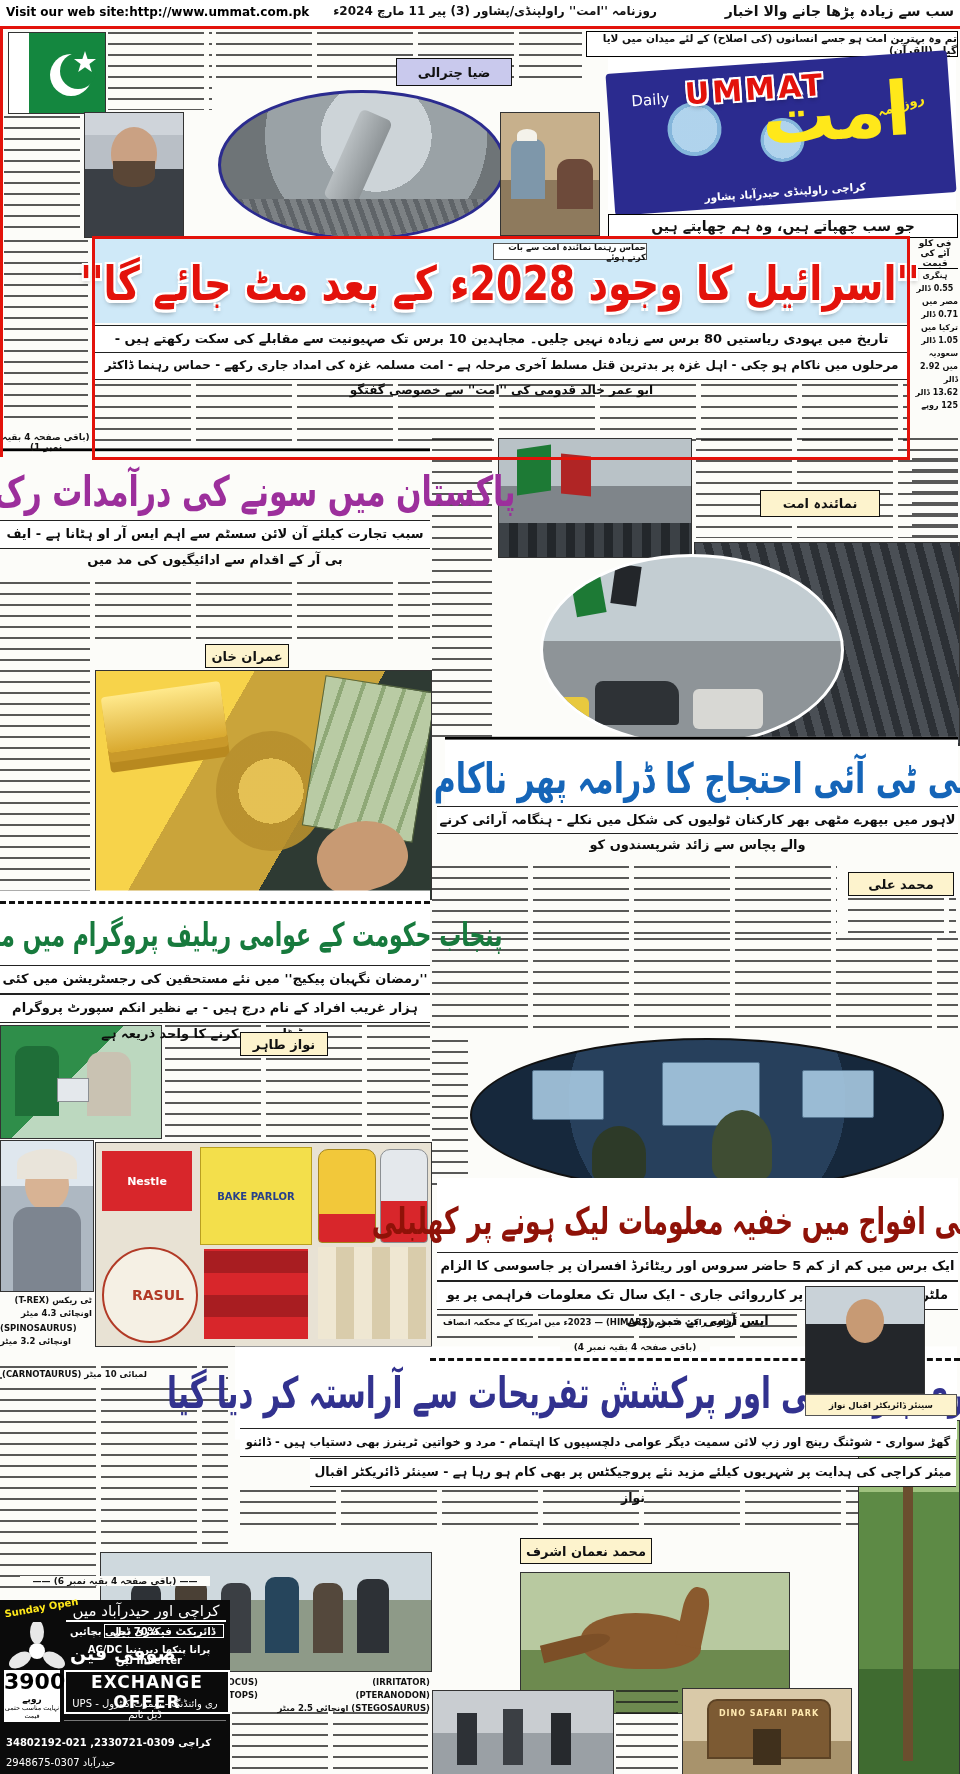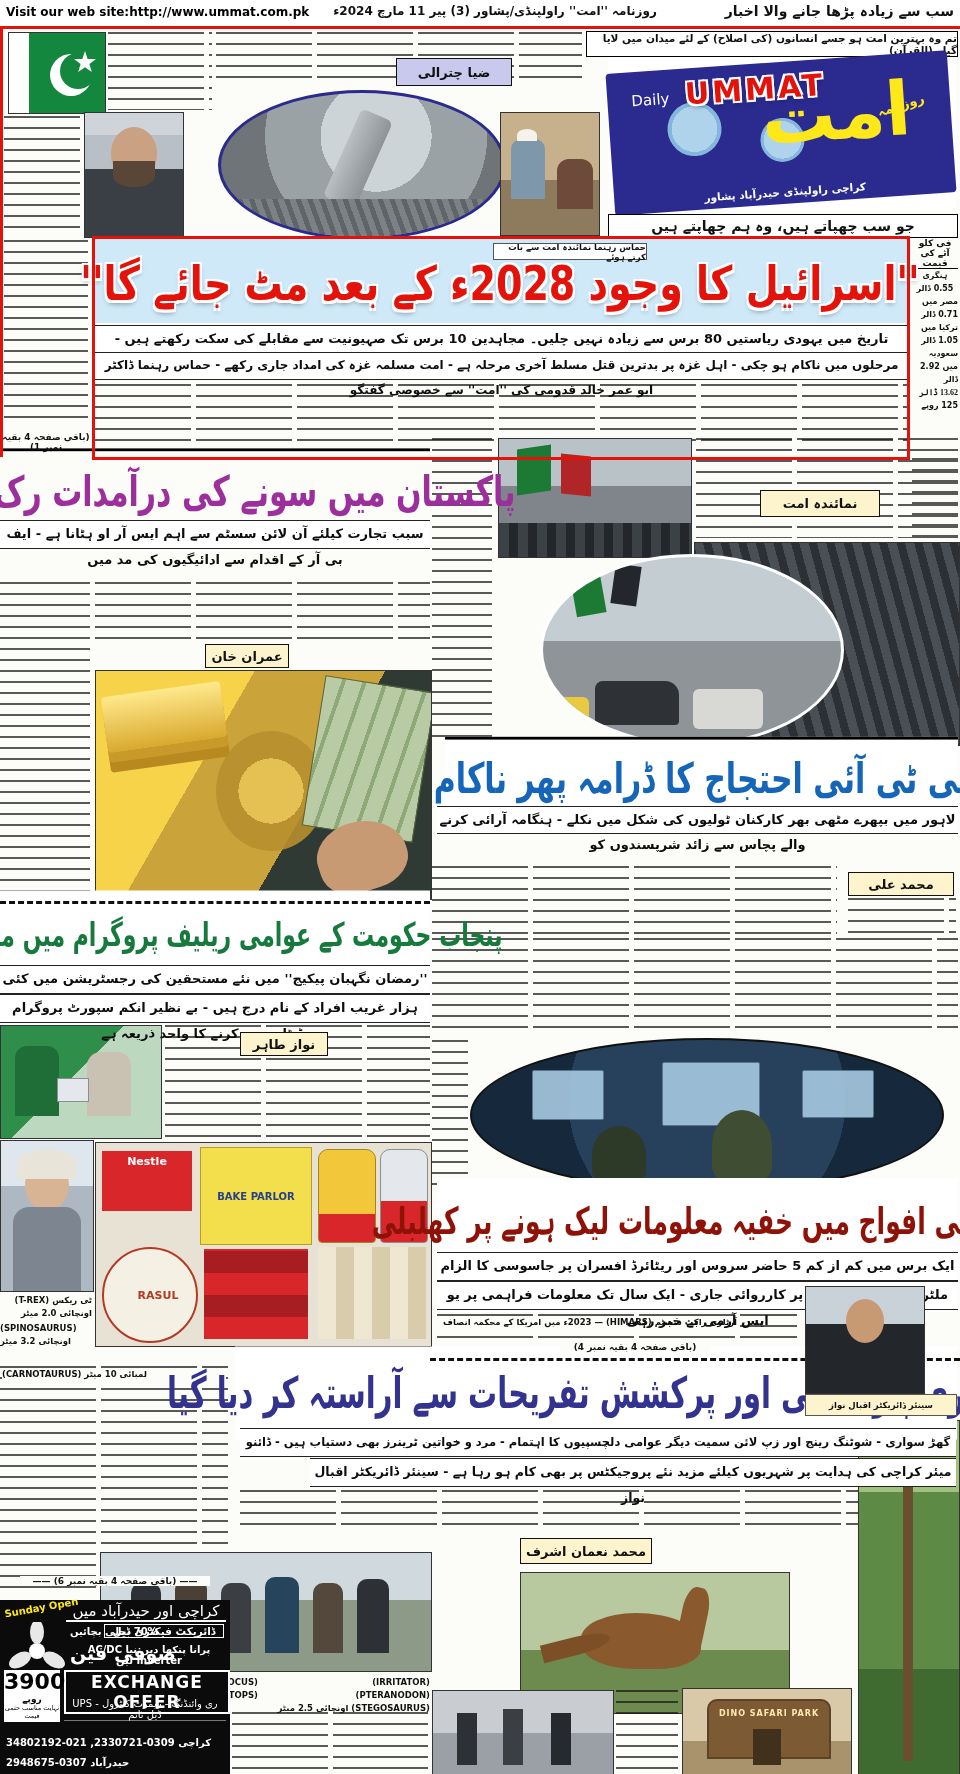--- a/index.html
+++ b/index.html
@@ -98,21 +98,21 @@
   <div class="note rtl" style="left:2px;top:432px;width:88px;">(باقی صفحہ 4 بقیہ نمبر 1)</div>
   <div class="frame-red" style="left:92px;top:236px;width:812px;height:218px;"></div>
   <div class="abs" style="left:0;top:29px;width:3px;height:428px;background:#e3120b;z-index:9;"></div>
 
   <div class="abs rtl" style="left:912px;top:238px;width:46px;height:216px;font-weight:700;z-index:3;">
     <div style="font-size:9px;border-bottom:1px solid #000;text-align:center;">فی کلو آٹے کی قیمت</div>
     <div class="tinytxt" style="font-size:8px;text-align:center;">ہنگری 0.55 ڈالر</div>
     <div class="tinytxt" style="font-size:8px;">مصر میں 0.71 ڈالر</div>
     <div class="tinytxt" style="font-size:8px;">ترکیا میں 1.05 ڈالر</div>
     <div class="tinytxt" style="font-size:8px;">سعودیہ میں 2.92 ڈالر</div>
-    <div class="tinytxt" style="font-size:8px;font-family:Liberation Serif, serif;">13.62 ڈالر</div>
+    <div class="tinytxt" style="font-size:8px;">13.62 ڈالر</div>
     <div class="tinytxt" style="font-size:8px;">125 روپے</div>
   </div>
   <div class="abs sim" style="left:912px;top:458px;width:46px;height:82px;"></div>
 
   <div class="headline rtl scaleY14" style="left:0;top:460px;width:430px;height:56px;font-size:30px;color:#9c2f9c;border-top:2px solid #000;">پاکستان میں سونے کی درآمدات رک گئیں</div>
   <div class="subhead rtl" style="left:0;top:520px;width:430px;height:27px;font-size:13px;line-height:26px;">سبب تجارت کیلئے آن لائن سسٹم سے اہم ایس آر او ہٹانا ہے - ایف بی آر کے اقدام سے ادائیگیوں کی مد میں</div>
   <div class="abs sim" style="left:95px;top:582px;width:335px;height:60px;"></div>
   <div class="abs sim" style="left:0;top:582px;width:90px;height:316px;"></div>
   <div class="byline-box rtl" style="left:205px;top:644px;width:82px;height:22px;">عمران خان</div>
 
@@ -158,34 +158,34 @@
     <div class="abs" style="left:56px;top:52px;width:30px;height:22px;background:#e4e8ec;border:1px solid #8b8f93;"></div>
   </div>
   <div class="abs sim" style="left:165px;top:1025px;width:265px;height:112px;"></div>
   <div class="byline-box rtl" style="left:240px;top:1032px;width:86px;height:22px;">نواز طاہر</div>
 
   <div class="photo" style="left:0;top:1140px;width:92px;height:150px;background:linear-gradient(180deg,#dfe7ee 0 30%,#aeb8c2 30% 100%);">
     <div class="abs" style="left:24px;top:18px;width:44px;height:52px;border-radius:50%;background:#d8b394;"></div>
     <div class="abs" style="left:16px;top:8px;width:60px;height:30px;border-radius:50% 50% 0 0;background:#e9e4da;"></div>
     <div class="abs" style="left:12px;top:66px;width:68px;height:84px;background:#7d8590;border-radius:16px 16px 0 0;"></div>
   </div>
-  <div class="abs rtl tinytxt" style="left:0;top:1294px;width:92px;">ٹی ریکس (T-REX) اونچائی 2.0 میٹر</div>
+  <div class="abs rtl tinytxt" style="left:0;top:1294px;width:92px;">ٹی ریکس (T-REX) اونچائی 4.3 میٹر</div>
   <div class="abs rtl tinytxt" style="left:0;top:1322px;width:92px;">(SPINOSAURUS) اونچائی 3.2 میٹر</div>
 
   <div class="photo" style="left:95px;top:1142px;width:335px;height:203px;background:#e8e2d4;">
     <div class="abs" style="left:6px;top:8px;width:90px;height:60px;background:#d8262b;">
-      <span style="display:block;margin-top:4px;text-align:center;color:#fff;font-size:11px;font-weight:700;">Nestle</span>
+      <span style="display:block;margin-top:24px;text-align:center;color:#fff;font-size:11px;font-weight:700;">Nestle</span>
     </div>
     <div class="abs" style="left:104px;top:4px;width:110px;height:96px;background:#f3df4b;border:1px solid #b99f20;display:flex;align-items:center;justify-content:center;">
       <span style="color:#27408b;font-size:10px;font-weight:800;text-align:center;">BAKE PARLOR</span>
     </div>
     <div class="abs" style="left:222px;top:6px;width:56px;height:92px;background:linear-gradient(180deg,#f2c83a 0 70%,#d8262b 70% 100%);border-radius:10px 10px 4px 4px;border:1px solid #a5861e;"></div>
     <div class="abs" style="left:284px;top:6px;width:46px;height:92px;background:linear-gradient(180deg,#e4e8ec 0 55%,#d8262b 55% 100%);border-radius:10px 10px 4px 4px;border:1px solid #8b8f93;"></div>
     <div class="abs" style="left:6px;top:104px;width:92px;height:92px;border-radius:50%;background:#f5f0e4;border:2px solid #b23a26;display:flex;align-items:center;justify-content:center;">
-      <span style="color:#b23a26;font-size:11px;font-weight:800;padding-left:16px;">RASUL</span>
+      <span style="color:#b23a26;font-size:14px;font-weight:800;padding-left:16px;">RASUL</span>
     </div>
     <div class="abs" style="left:108px;top:106px;width:104px;height:90px;background:repeating-linear-gradient(0deg,#d8262b 0 22px,#a81d21 22px 44px);"></div>
     <div class="abs" style="left:222px;top:104px;width:108px;height:92px;background:repeating-linear-gradient(90deg,#efe7d2 0 18px,#d9ccab 18px 36px);"></div>
   </div>
 
   <div class="abs sim" style="left:432px;top:938px;width:526px;height:96px;"></div>
   <div class="photo" style="left:470px;top:1038px;width:470px;height:150px;border-radius:50%;border:2px solid #111;background:radial-gradient(circle at 50% 40%,#27405c 0 55%,#16283c 55% 100%);">
     <div class="screen" style="left:60px;top:30px;width:70px;height:48px;"></div>
     <div class="screen" style="left:190px;top:22px;width:96px;height:62px;"></div>
     <div class="screen" style="left:330px;top:30px;width:70px;height:46px;"></div>
@@ -271,19 +271,19 @@
     <div class="abs rtl" style="left:70px;top:42px;font-size:19px;font-weight:800;">صوفی فین</div>
     <div class="abs rtl" style="right:6px;top:44px;width:150px;font-size:10px;font-weight:700;text-align:center;">پرانا پنکھا دیں نیا AC/DC Inverter لیں</div>
     <div class="abs" style="left:64px;top:70px;width:162px;border:2px solid #fff;text-align:center;font-size:17px;font-weight:800;letter-spacing:1px;">EXCHANGE OFFER</div>
     <div class="abs" style="left:4px;top:70px;width:56px;height:52px;background:#fff;color:#000;text-align:center;">
       <div style="font-size:22px;font-weight:800;line-height:24px;">3900</div>
       <div class="rtl" style="font-size:9px;font-weight:700;">روپے</div>
       <div class="rtl" style="font-size:6.5px;">نہایت مناسب حتمی قیمت</div>
     </div>
     <div class="abs rtl" style="left:64px;top:98px;width:162px;font-size:10px;text-align:center;border-bottom:1px solid #777;">ری وائنڈنگ - ریموٹ کنٹرول - UPS ڈیل ٹائم</div>
     <div class="abs rtl" style="right:4px;bottom:26px;width:220px;font-size:10px;font-weight:800;text-align:left;">کراچی 0309-2330721, 021-34802192</div>
-    <div class="abs rtl" style="right:4px;bottom:6px;width:220px;font-size:10px;font-weight:700;text-align:left;">حیدرآباد 0307-2948675</div>
+    <div class="abs rtl" style="right:4px;bottom:6px;width:220px;font-size:10px;font-weight:400;text-align:left;">حیدرآباد 0307-2948675</div>
   </div>
 
   <div class="abs sim" style="left:232px;top:1712px;width:196px;height:58px;"></div>
   <div class="abs sim" style="left:616px;top:1690px;width:62px;height:84px;"></div>
 
 </div>
 
 </body></html>

